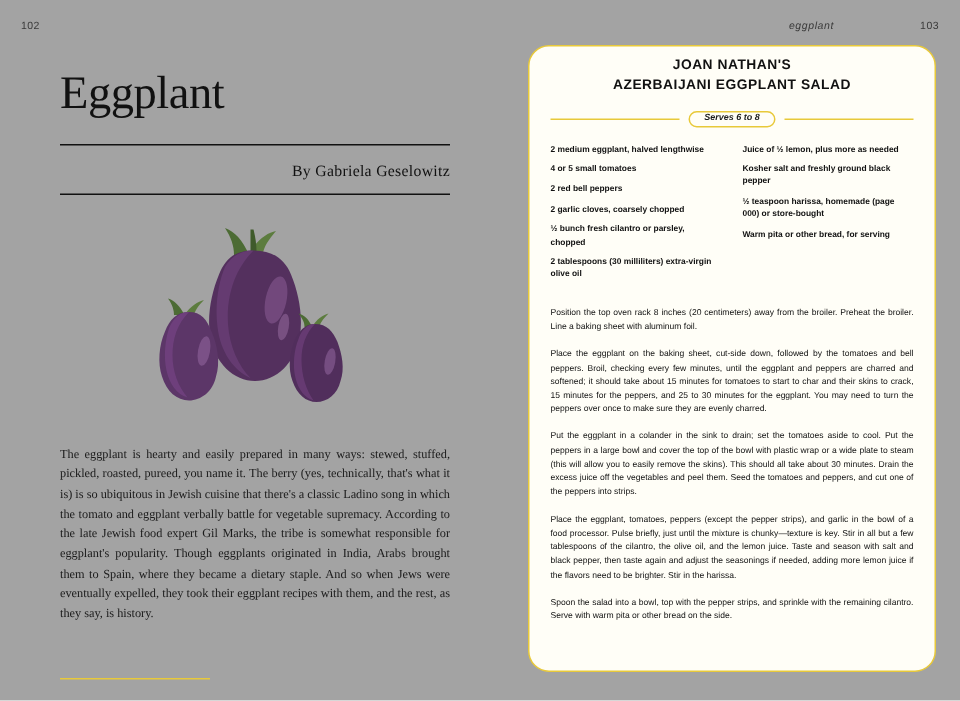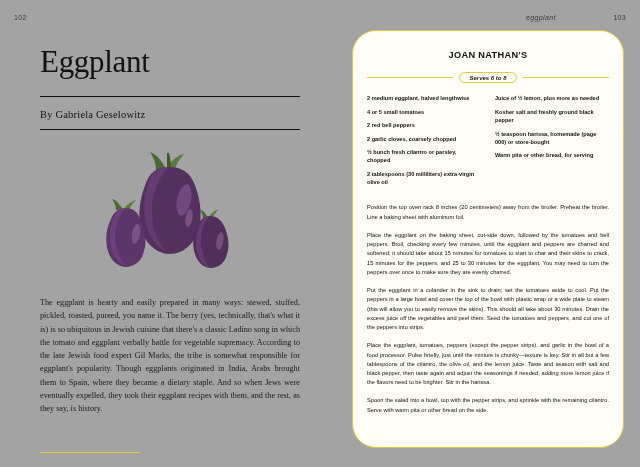--- a/index.html
+++ b/index.html
@@ -47,21 +47,21 @@
     font-size: 31px;
     font-weight: 400;
     color: #111;
     margin: 0 0 16px 0;
     letter-spacing: -0.3px;
   }
   .byline-box {
     border-top: 1px solid #111;
     border-bottom: 1px solid #111;
     padding: 7px 0 7px 0;
-    text-align: left;
+    text-align: right;
     margin-bottom: 18px;
   }
   .byline-box .byline {
     font-family: "Liberation Serif", serif;
     font-size: 10.5px;
     color: #111;
     letter-spacing: 0.2px;
   }
 
   
@@ -88,23 +88,23 @@
     width: 100px;
     border-top: 1px solid #e8c93a;
   }
 
   
   .recipe-card {
     position: absolute;
     left: 352px; top: 30px;
     width: 272px; height: 418px;
     border: 1.2px solid #e8c93a;
-    border-radius: 24px;
+    border-radius: 14px;
     background: #fffef7;
-    padding: 12px 14px 10px 14px;
+    padding: 0 14px 10px 14px;
   }
   .recipe-title {
     text-align: center;
     font-family: "Liberation Sans", sans-serif;
     font-weight: bold;
     font-size: 9.2px;
     line-height: 1.45;
     color: #111;
     letter-spacing: 0.35px;
     margin: 6px 0 10px 0;
@@ -217,20 +217,21 @@
       <p>The eggplant is hearty and easily prepared in many ways: stewed, stuffed, pickled, roasted, pureed, you name it. The berry (yes, technically, that's what it is) is so ubiquitous in Jewish cuisine that there's a classic Ladino song in which the tomato and eggplant verbally battle for vegetable supremacy. According to the late Jewish food expert Gil Marks, the tribe is somewhat responsible for eggplant's popularity. Though eggplants originated in India, Arabs brought them to Spain, where they became a dietary staple. And so when Jews were eventually expelled, they took their eggplant recipes with them, and the rest, as they say, is history.</p>
     </div>
   </div>
 
   <div class="rule-bottom"></div>
 
   <div class="recipe-card">
 
     <div class="recipe-title">
       <div>JOAN NATHAN'S</div>
+      <div>AZERBAIJANI EGGPLANT SALAD</div>
     </div>
 
     <div class="serves-wrap">
       <div class="serves-line"></div>
       <div class="serves-pill">Serves 6 to 8</div>
       <div class="serves-line"></div>
     </div>
 
     <div class="ingredients">
       <div class="ing-col">

